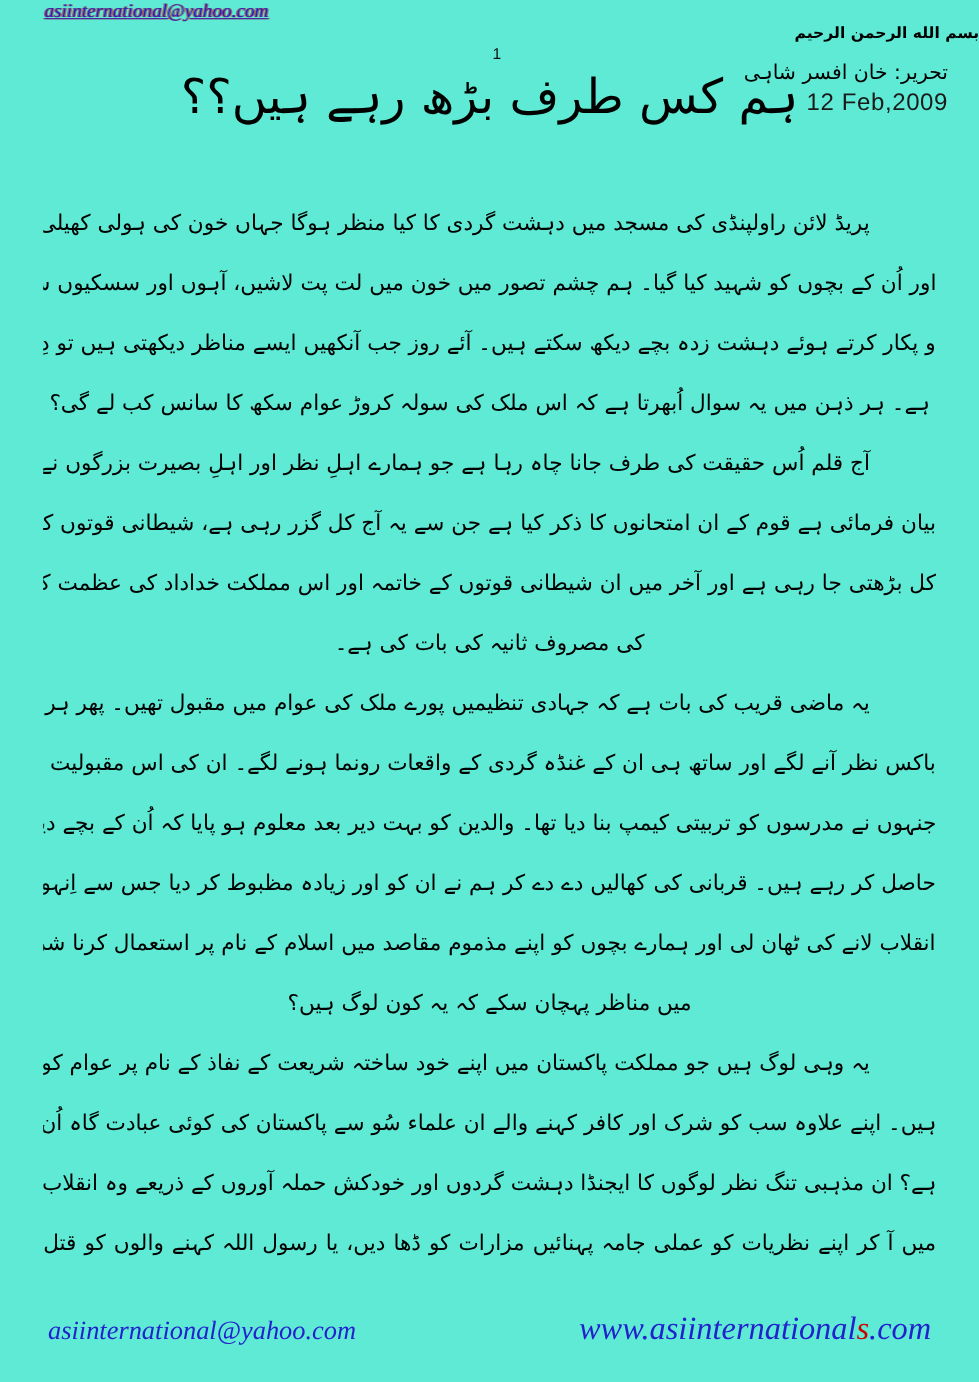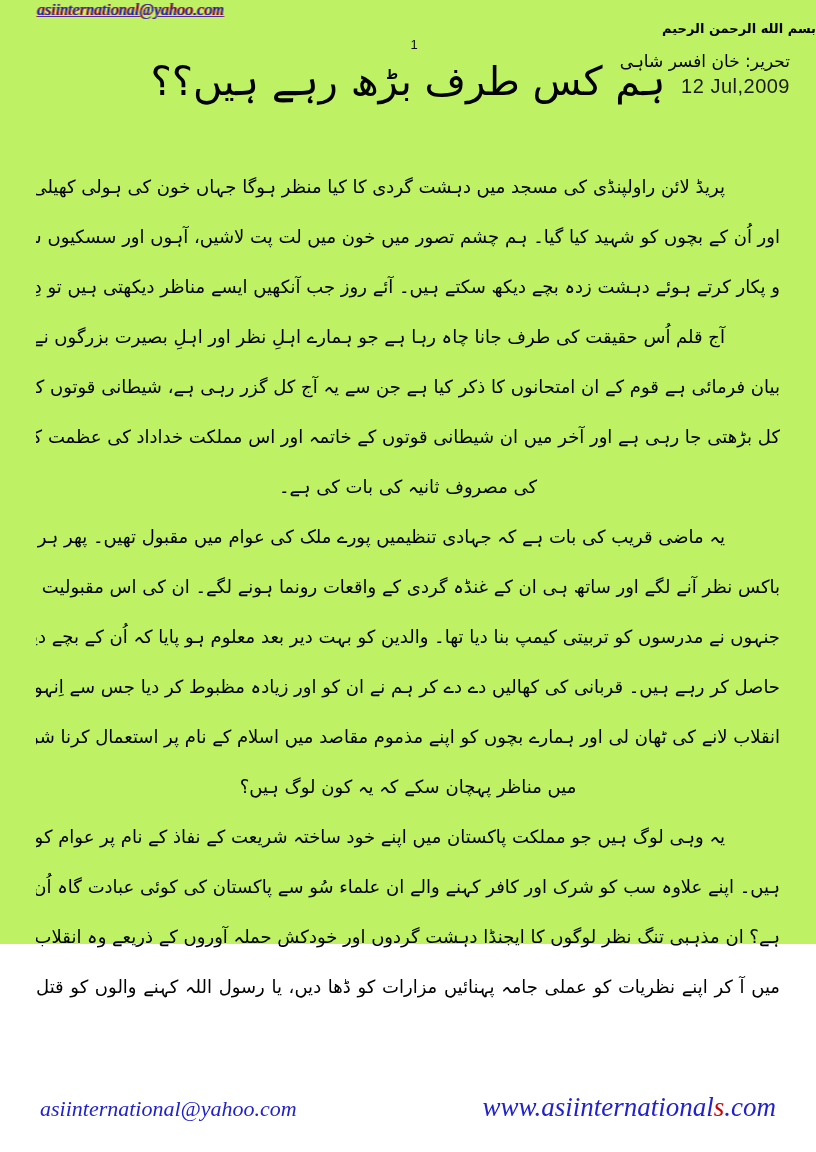--- a/index.html
+++ b/index.html
@@ -7,22 +7,22 @@
     padding: 0;
     width: 816px;
     height: 1152px;
     background: #ffffff;
     overflow: hidden;
     font-family: "DejaVu Sans", sans-serif;
   }
   .page {
     position: relative;
     width: 816px;
-    height: 944px;
-    background: #bef264;
+    height: 1152px;
+    background: #5eead4;
   }
   
   .hdr-email {
     position: absolute;
     left: 37px;
     top: 1px;
     font-family: "Liberation Serif", serif;
     font-style: italic;
     font-size: 16px;
     color: var(--link-blue, #2222cc);
@@ -134,30 +134,31 @@
 <div class="page">
 
   <div class="hdr-email">asiinternational@yahoo.com</div>
 
   <div class="bismillah">بسم الله الرحمن الرحيم</div>
 
   <div class="page-number">1</div>
 
   <div class="author-block">
     <div class="author-line">تحریر: خان افسر شاہی</div>
-    <div class="date-line">12 Jul,2009</div>
+    <div class="date-line">12 Feb,2009</div>
   </div>
 
   <div class="doc-title">ہم کس طرف بڑھ رہے ہیں؟؟</div>
 
   <div class="doc-body">
       <div class="para">
         <div class="line first">پریڈ لائن راولپنڈی کی مسجد میں دہشت گردی کا کیا منظر ہوگا جہاں خون کی ہولی کھیلی گئی اور پاک فوج کے عظیم مجاہد سالار</div>
         <div class="line">اور اُن کے بچوں کو شہید کیا گیا۔ ہم چشم تصور میں خون میں لت پت لاشیں،  آہوں اور سسکیوں سے بھری خون آلود آنکھیں،  چیخ</div>
         <div class="line">و پکار کرتے ہوئے دہشت زدہ بچے دیکھ سکتے ہیں۔ آئے روز  جب آنکھیں ایسے مناظر دیکھتی ہیں تو دِل خون کے آنسو روتا</div>
+        <div class="line last">ہے۔ ہر ذہن میں یہ سوال اُبھرتا ہے کہ اس ملک کی سولہ کروڑ عوام سکھ کا سانس کب لے گی؟</div>
       </div>
       <div class="para">
         <div class="line first">آج قلم اُس حقیقت کی طرف جانا چاہ رہا ہے جو ہمارے اہلِ نظر اور اہلِ بصیرت بزرگوں نے اس وقت کے بارے میں</div>
         <div class="line">بیان فرمائی ہے قوم کے ان امتحانوں کا ذکر کیا ہے جن سے یہ آج کل گزر رہی ہے، شیطانی قوتوں کی طغیانی کی بات کی ہے جو آج</div>
         <div class="line">کل بڑھتی جا رہی ہے اور آخر میں ان شیطانی قوتوں کے خاتمہ اور اس مملکت خداداد کی عظمت کی بات کی ہے۔ یہاں سے اسلام</div>
         <div class="line last">کی مصروف ثانیہ کی بات کی ہے۔</div>
       </div>
       <div class="para">
         <div class="line first">یہ ماضی قریب کی بات ہے کہ جہادی تنظیمیں پورے ملک کی عوام میں مقبول تھیں۔ پھر ہر دُکان پر ان کے چندے کے</div>
         <div class="line">باکس نظر آنے لگے اور ساتھ ہی ان کے غنڈہ گردی کے واقعات رونما ہونے لگے۔ ان کی اس مقبولیت میں اُن علماء کا زیادہ ہاتھ تھا</div>

